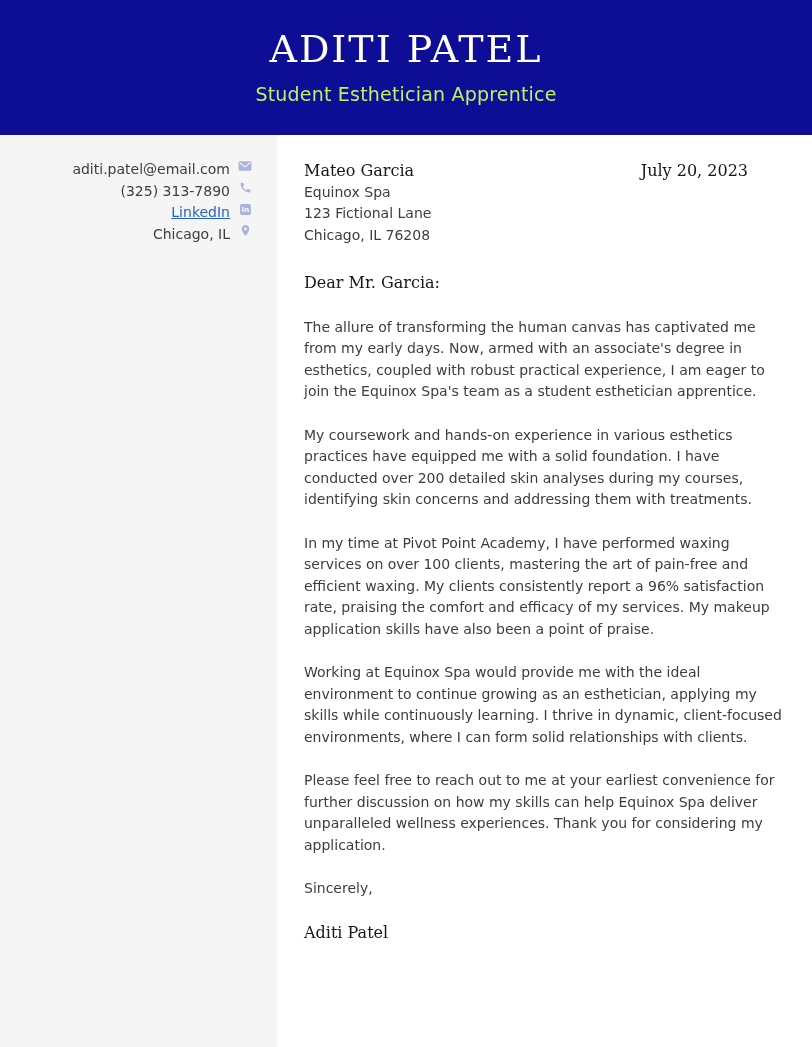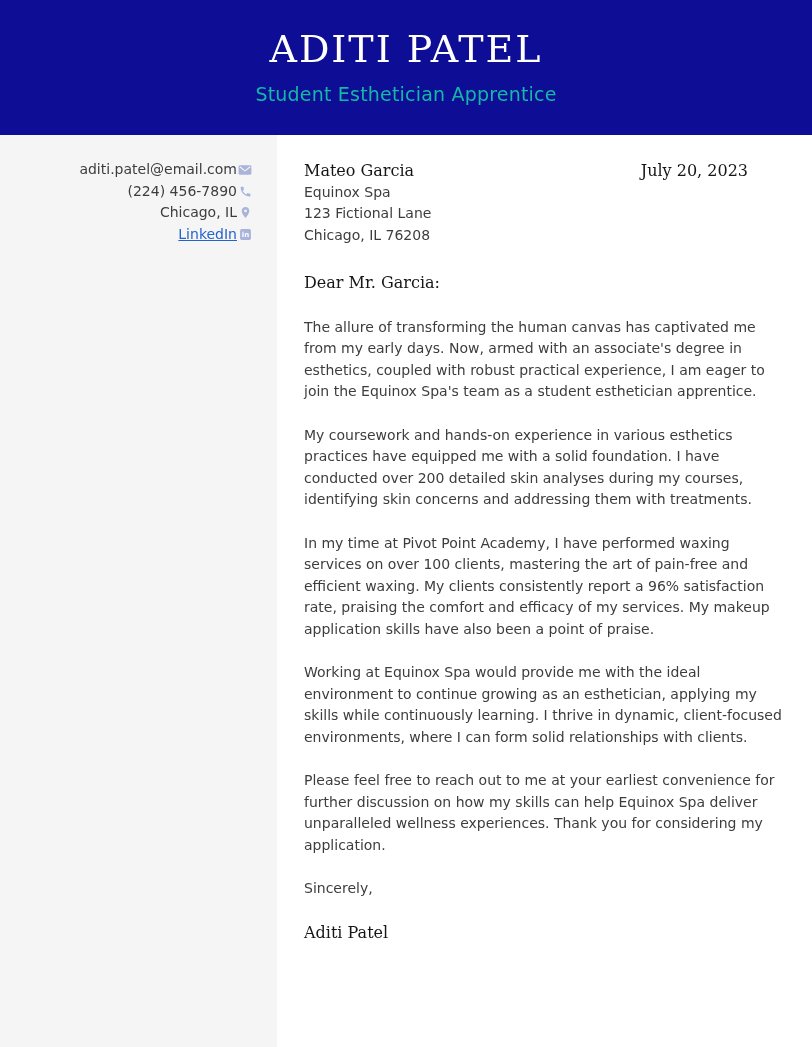--- a/index.html
+++ b/index.html
@@ -39,43 +39,42 @@
     font-family: "DejaVu Serif", serif;
     font-weight: 500;
     font-size: 38px;
     letter-spacing: 2px;
     line-height: 1.1;
   }
   .header .job-title {
     margin-top: 12px;
     font-size: 19px;
     font-weight: 400;
-    color: #14b8a6;
+    color: #bef264;
     letter-spacing: 0.2px;
   }
 
   
   .content-row {
     flex: 1 1 auto;
     display: flex;
     min-height: 0;
   }
 
   
   .sidebar {
     width: 277px;
     flex: 0 0 277px;
     background: var(--sidebar-bg);
     padding: 24px 25px 0 10px;
   }
   .contact-row {
     display: flex;
     justify-content: flex-end;
-    align-items: center;
-    gap: 1px;
+    gap: 8px;
     line-height: 21.5px;
     font-size: 14px;
     color: var(--body-text);
   }
   .contact-row .icon {
     width: 14px;
     height: 14px;
     display: inline-flex;
     align-items: center;
     justify-content: center;
@@ -135,43 +134,43 @@
         <span>aditi.patel@email.com</span>
         <span class="icon">
           <svg width="14" height="14" viewBox="0 0 24 24">
             <rect x="1" y="4" width="22" height="16" rx="2.5" fill="currentColor"></rect>
             <polyline points="3,6.5 12,13.5 21,6.5" fill="none" stroke="#f5f5f6" stroke-width="2"></polyline>
           </svg>
         </span>
       </div>
 
       <div class="contact-row">
-        <span>(224) 456-7890</span>
+        <span>(325) 313-7890</span>
         <span class="icon">
           <svg width="13" height="13" viewBox="0 0 24 24">
             <path fill="currentColor" d="M6.6 10.8c1.5 2.8 3.8 5.1 6.6 6.6l2.2-2.2c.3-.3.7-.4 1-.2 1.1.4 2.3.6 3.6.6.6 0 1 .4 1 1V20c0 .6-.4 1-1 1C10.6 21 3 13.4 3 4c0-.6.4-1 1-1h3.5c.6 0 1 .4 1 1 0 1.2.2 2.4.6 3.6.1.3 0 .7-.2 1l-2.3 2.2z"></path>
-          </svg>
-        </span>
-      </div>
-
-      <div class="contact-row">
-        <span>Chicago, IL</span>
-        <span class="icon">
-          <svg width="13" height="13" viewBox="0 0 24 24">
-            <path fill="currentColor" d="M12 2C8.1 2 5 5.1 5 9c0 5.2 7 13 7 13s7-7.8 7-13c0-3.9-3.1-7-7-7zm0 9.5A2.5 2.5 0 1 1 12 6.5a2.5 2.5 0 0 1 0 5z"></path>
           </svg>
         </span>
       </div>
 
       <div class="contact-row">
         <a class="contact-link">LinkedIn</a>
         <span class="icon">
           <svg width="13" height="13" viewBox="0 0 24 24">
             <rect x="2" y="2" width="20" height="20" rx="3" fill="currentColor"></rect>
             <text x="12" y="17.5" font-size="13" fill="#ffffff" text-anchor="middle" font-family="DejaVu Sans, sans-serif" font-weight="bold">in</text>
+          </svg>
+        </span>
+      </div>
+
+      <div class="contact-row">
+        <span>Chicago, IL</span>
+        <span class="icon">
+          <svg width="13" height="13" viewBox="0 0 24 24">
+            <path fill="currentColor" d="M12 2C8.1 2 5 5.1 5 9c0 5.2 7 13 7 13s7-7.8 7-13c0-3.9-3.1-7-7-7zm0 9.5A2.5 2.5 0 1 1 12 6.5a2.5 2.5 0 0 1 0 5z"></path>
           </svg>
         </span>
       </div>
 
     </aside>
 
     <main class="letter">
 
       <div class="letter-head">
         <div class="recipient">

